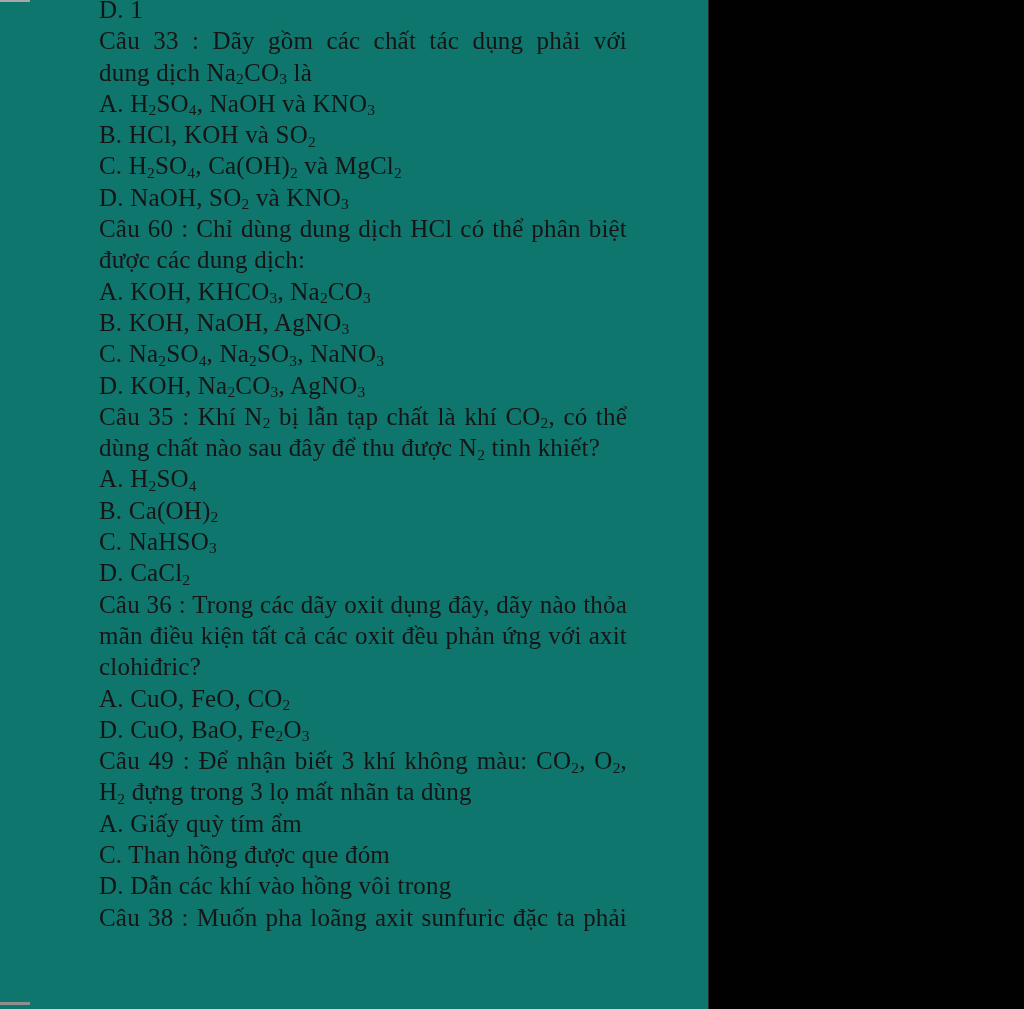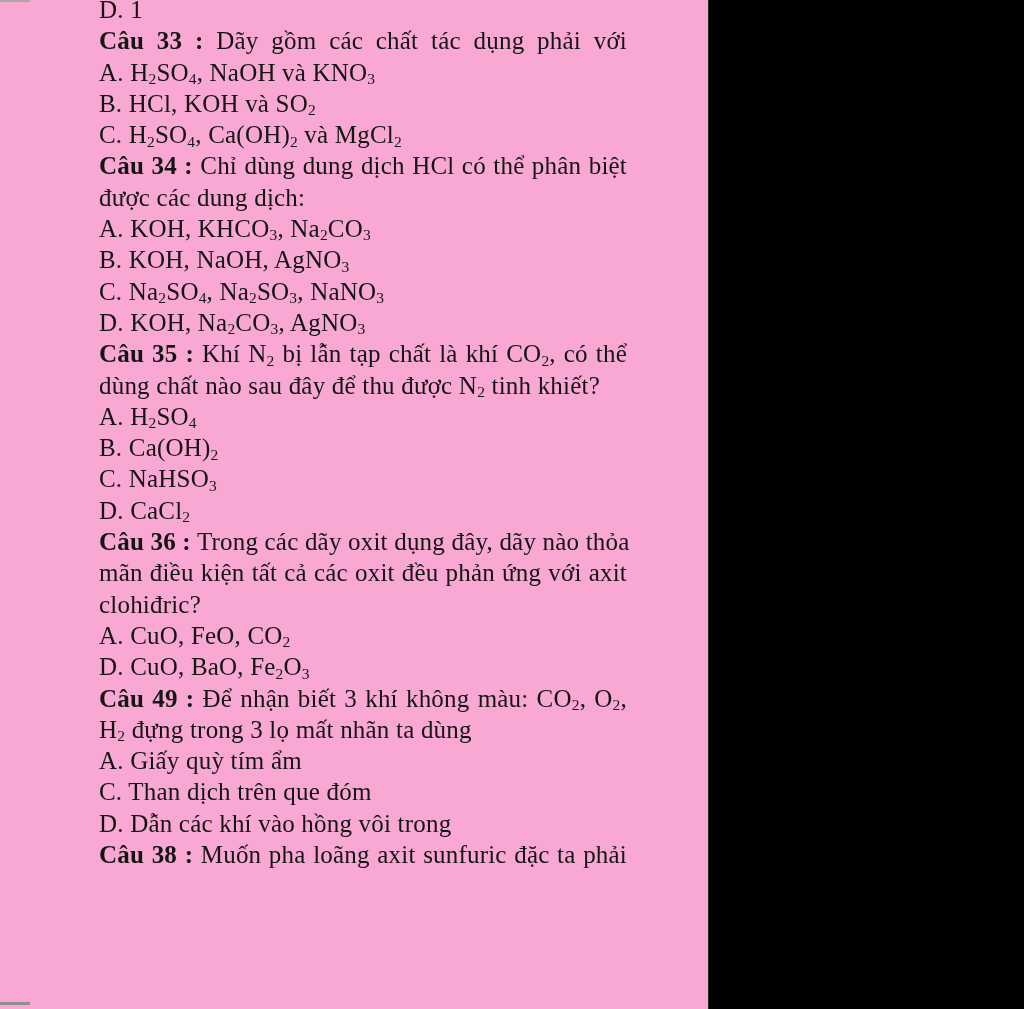--- a/index.html
+++ b/index.html
@@ -9,21 +9,21 @@
     height: 1009px;
     background: #000;
     overflow: hidden;
     font-family: "Liberation Serif", "DejaVu Serif", serif;
   }
   .doc-page {
     position: absolute;
     left: 0; top: 0;
     width: 708px;
     height: 1009px;
-    background: #f9a8d4;
+    background: #0f766e;
     overflow: hidden;
     padding-left: 48px;
   }
   .black-panel {
     position: absolute;
     left: 708px; top: 0;
     width: 316px;
     height: 1009px;
     background: #010101;
     border-left: 1px solid #2a2a2a;
@@ -40,21 +40,21 @@
     letter-spacing: 0.2px;
   }
   .line {
     white-space: nowrap;
     text-align: left;
   }
   .line.justify {
     text-align: justify;
     text-align-last: justify;
   }
-  .line b { font-weight: bold; }
+  .line b { font-weight: normal; }
   sub {
     font-size: 0.62em;
     line-height: 0;
     vertical-align: baseline;
     position: relative;
     top: 0.22em;
   }
   .edge-mark {
     position: absolute;
     left: 0;
@@ -65,44 +65,46 @@
   .edge-mark.bottom { top: 1002px; width: 30px; height: 3px; }
 </style>
 </head>
 <body>
 
 <div class="page">
   <div class="doc-page">
     <div class="text-col" id="text-col">
         <div class="line">D. 1</div>
         <div class="line justify"><b>Câu 33 :</b> <span>Dãy gồm các chất tác dụng phải với</span></div>
+        <div class="line">dung dịch Na<sub>2</sub>CO<sub>3</sub> là</div>
         <div class="line">A. H<sub>2</sub>SO<sub>4</sub>, NaOH và KNO<sub>3</sub></div>
         <div class="line">B. HCl, KOH và SO<sub>2</sub></div>
         <div class="line">C. H<sub>2</sub>SO<sub>4</sub>, Ca(OH)<sub>2</sub> và MgCl<sub>2</sub></div>
-        <div class="line justify"><b>Câu 34 :</b> <span>Chỉ dùng dung dịch HCl có thể phân biệt</span></div>
+        <div class="line">D. NaOH, SO<sub>2</sub> và KNO<sub>3</sub></div>
+        <div class="line justify"><b>Câu 60 :</b> <span>Chỉ dùng dung dịch HCl có thể phân biệt</span></div>
         <div class="line">được các dung dịch:</div>
         <div class="line">A. KOH, KHCO<sub>3</sub>, Na<sub>2</sub>CO<sub>3</sub></div>
         <div class="line">B. KOH, NaOH, AgNO<sub>3</sub></div>
         <div class="line">C. Na<sub>2</sub>SO<sub>4</sub>, Na<sub>2</sub>SO<sub>3</sub>, NaNO<sub>3</sub></div>
         <div class="line">D. KOH, Na<sub>2</sub>CO<sub>3</sub>, AgNO<sub>3</sub></div>
         <div class="line justify"><b>Câu 35 :</b> <span>Khí N<sub>2</sub> bị lẫn tạp chất là khí CO<sub>2</sub>, có thể</span></div>
         <div class="line">dùng chất nào sau đây để thu được N<sub>2</sub> tinh khiết?</div>
         <div class="line">A. H<sub>2</sub>SO<sub>4</sub></div>
         <div class="line">B. Ca(OH)<sub>2</sub></div>
         <div class="line">C. NaHSO<sub>3</sub></div>
         <div class="line">D. CaCl<sub>2</sub></div>
         <div class="line justify"><b>Câu 36 :</b> <span>Trong các dãy oxit dụng đây, dãy nào thỏa</span></div>
         <div class="line justify">mãn điều kiện tất cả các oxit đều phản ứng với axit</div>
         <div class="line">clohiđric?</div>
         <div class="line">A. CuO, FeO, CO<sub>2</sub></div>
         <div class="line">D. CuO, BaO, Fe<sub>2</sub>O<sub>3</sub></div>
         <div class="line justify"><b>Câu 49 :</b> <span>Để nhận biết 3 khí không màu: CO<sub>2</sub>, O<sub>2</sub>,</span></div>
         <div class="line">H<sub>2</sub> đựng trong 3 lọ mất nhãn ta dùng</div>
         <div class="line">A. Giấy quỳ tím ẩm</div>
-        <div class="line">C. Than dịch trên que đóm</div>
+        <div class="line">C. Than hồng được que đóm</div>
         <div class="line">D. Dẫn các khí vào hồng vôi trong</div>
         <div class="line justify"><b>Câu 38 :</b> <span>Muốn pha loãng axit sunfuric đặc ta phải</span></div>
       </div>
     <div class="edge-mark top"></div>
     <div class="edge-mark bottom"></div>
   </div>
   <div class="black-panel"></div>
 </div>
 
 </body></html>

